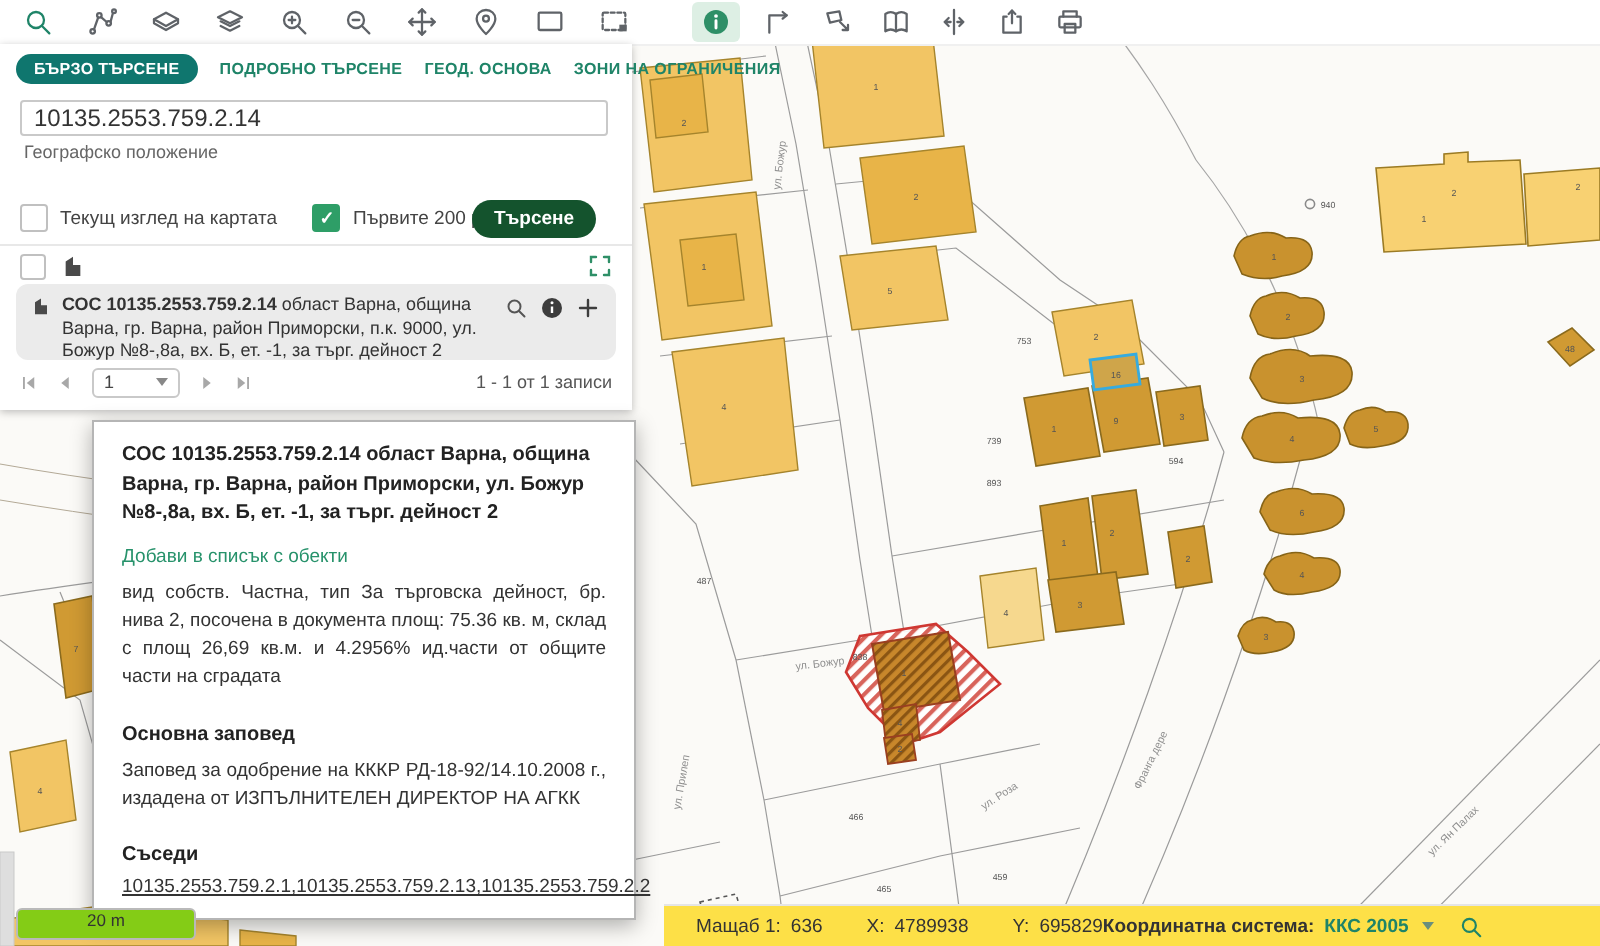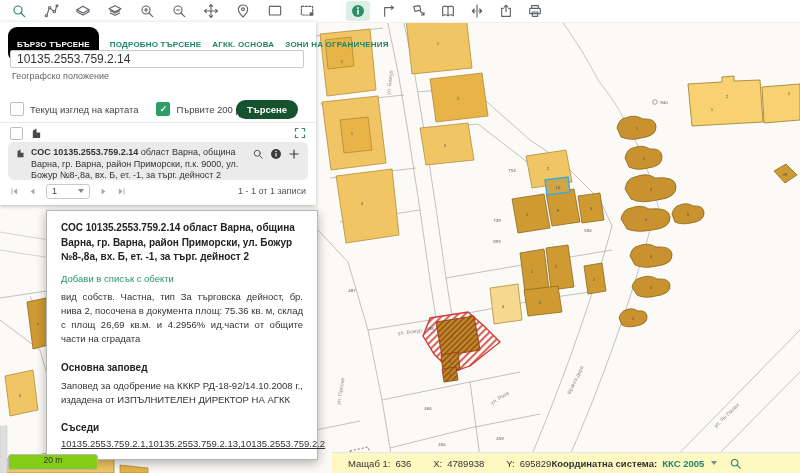--- a/index.html
+++ b/index.html
@@ -20,21 +20,21 @@
   .ti{width:18px;height:18px;display:flex;align-items:center;justify-content:center;cursor:pointer;}
   .ti svg{width:16px;height:16px;stroke:#5f6368;fill:none;stroke-width:1.7;stroke-linecap:round;stroke-linejoin:round;}
   .ti.active-search svg{stroke:#1f8468;}
   .ti.active-tool{background:#ddefe4;border-radius:3px;padding:1px 4px;width:auto;}
 
   
   .panel{position:absolute;left:0;top:22px;width:316px;height:183px;background:#fff;
          box-shadow:0 1px 4px rgba(0,0,0,.25);}
   .tabs{position:absolute;left:8px;top:5px;display:flex;gap:11px;align-items:center;}
   .tab{font-size:8px;font-weight:bold;color:#1f8468;letter-spacing:.2px;cursor:pointer;white-space:nowrap;}
-  .tab.active{background:#000000;color:#fff;border-radius:9px;padding:13px 9px;}
+  .tab.active{background:#0f766e;color:#fff;border-radius:9px;padding:3px 9px;}
   .search-input{position:absolute;left:10px;top:28px;width:280px;height:16px;border:1px solid #c9c9c9;
                 border-radius:2px;font-size:12px;color:#333;padding:0 6px;font-family:"Liberation Sans",sans-serif;}
   .geo-label{position:absolute;left:12px;top:49px;font-size:9px;color:#666;}
   .geo-select{position:absolute;left:10px;top:59px;width:294px;height:17px;border:1px solid #c9c9c9;border-radius:2px;
               display:flex;align-items:center;justify-content:space-between;padding:0 8px;cursor:pointer;background:#fff;box-sizing:border-box;}
   .geo-select span{font-size:10px;font-weight:bold;color:#444;}
   .caret{width:0;height:0;border-left:3.5px solid transparent;border-right:3.5px solid transparent;border-top:4.5px solid #555;}
   .checkrow{position:absolute;left:10px;top:78px;width:296px;height:18px;display:flex;align-items:center;}
   .cb{width:12px;height:12px;border:1px solid #c0c0c0;border-radius:2px;background:#fff;display:inline-flex;
       align-items:center;justify-content:center;cursor:pointer;flex:none;}
@@ -63,21 +63,21 @@
   .popup-title{font-size:9.5px;color:#333;}
   .popup-close{margin-left:auto;font-size:13px;color:#555;cursor:pointer;line-height:1;}
   .popup-body{padding:10px 14px 10px;}
   .p-bold{font-size:10px;font-weight:bold;color:#222;line-height:1.45;}
   .p-link{font-size:9.5px;color:#27926b;margin-top:8px;cursor:pointer;}
   .p-text{font-size:9.5px;color:#333;line-height:1.5;text-align:justify;margin-top:6px;}
   .p-head{font-size:10px;font-weight:bold;color:#222;margin-top:15px;}
   .p-neigh{font-size:9.5px;color:#333;margin-top:5px;text-decoration:underline;cursor:pointer;}
 
   
-  .statusbar{position:absolute;left:332px;top:452px;width:468px;height:21px;background:#fef9c3;
+  .statusbar{position:absolute;left:332px;top:452px;width:468px;height:21px;background:#fde047;
              border-top:1px solid #e5e5e5;display:flex;align-items:center;font-size:9.5px;color:#333;padding-left:16px;box-sizing:border-box;}
   .sb-label{color:#333;}
   .sb-val{margin-left:5px;}
   .sb-gap{margin-left:22px;}
   .sb-crs{font-weight:bold;}
   .crs-val{margin-left:5px;color:#1f8468;font-weight:bold;cursor:pointer;}
   .sb-caret{margin-left:7px;width:0;height:0;border-left:3.5px solid transparent;border-right:3.5px solid transparent;
             border-top:4.5px solid #6a8f7d;cursor:pointer;}
   .sb-mag{margin-left:12px;cursor:pointer;display:flex;}
 
@@ -370,21 +370,21 @@
           <rect x="8" y="13.5" width="8" height="6.5"></rect>
         </svg>
       </span>
   </div>
 </div>
 
 <div class="panel">
   <div class="tabs">
     <span class="tab active">БЪРЗО ТЪРСЕНЕ</span>
     <span class="tab">ПОДРОБНО ТЪРСЕНЕ</span>
-    <span class="tab">АГКК. ОСНОВА</span>
+    <span class="tab">ГЕОД. ОСНОВА</span>
     <span class="tab">ЗОНИ НА ОГРАНИЧЕНИЯ</span>
   </div>
 
   <input class="search-input" type="text" value="10135.2553.759.2.14" style="">
 
   <div class="geo-label">Географско положение</div>
 
   <div class="checkrow">
     <span class="cb"></span>
     <span class="cb-label">Текущ изглед на картата</span>

